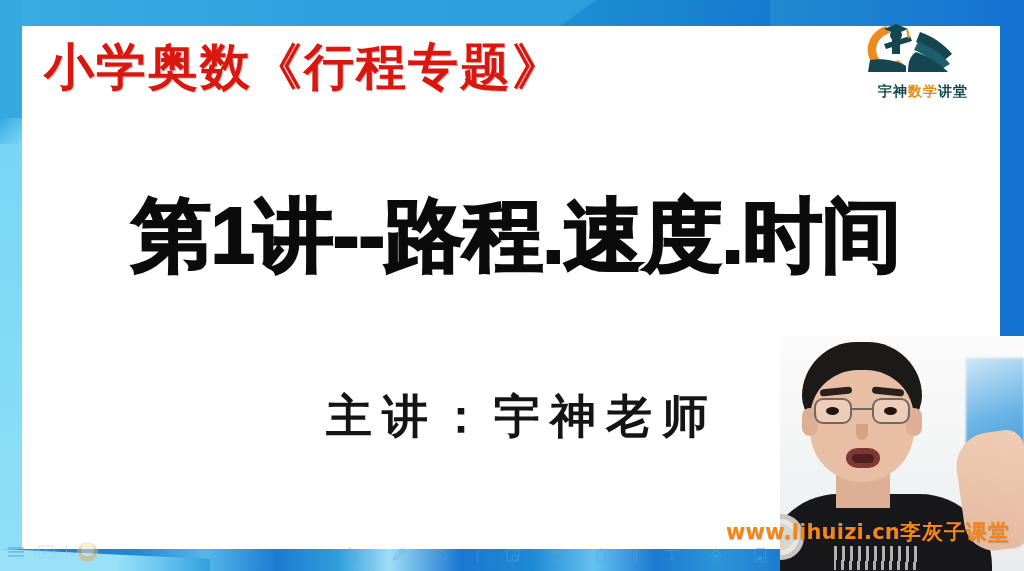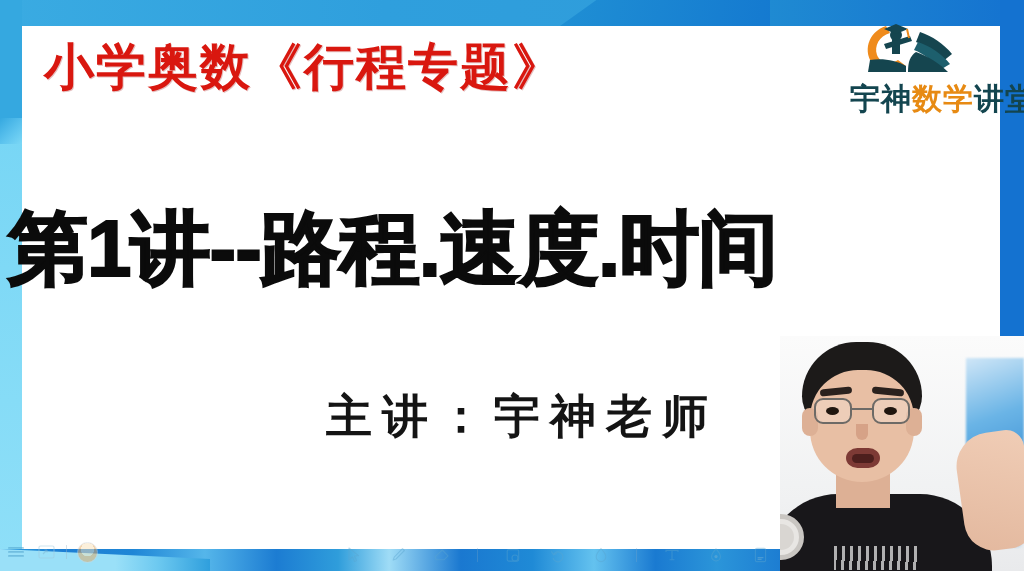--- a/index.html
+++ b/index.html
@@ -64,41 +64,42 @@
   
   .card{
     position:absolute;left:22px;top:26px;right:24px;bottom:22px;
     background:#ffffff;border-radius:20px 20px 0 0;
   }
 
   
   .logo{position:absolute;right:26px;top:14px;width:150px;height:100px;}
   .logo svg{display:block;}
   .logo-word{
-    position:absolute;left:2px;top:70px;width:146px;height:30px;
-    text-align:center;font-size:30px;font-weight:bold;letter-spacing:1px;
+    position:absolute;left:2px;top:62px;width:146px;height:30px;
+    text-align:center;font-size:14px;font-weight:bold;letter-spacing:1px;
     line-height:30px;white-space:nowrap;
   }
   .logo-word .c-dark{color:#13454f;}
   .logo-word .c-orange{color:#e78a13;}
 
   
   .title-red{
     position:absolute;left:44px;top:34px;
     font-family:"Liberation Serif","DejaVu Serif",serif;
     font-size:50px;font-weight:bold;color:#d9170f;
     letter-spacing:2px;white-space:nowrap;
     text-shadow:1px 1px 0 rgba(150,0,0,.25);
   }
 
   .headline{
     position:absolute;left:8px;right:0;top:196px;
+    text-align:center;
     font-family:"Liberation Sans","DejaVu Sans",sans-serif;
     font-size:80px;font-weight:bold;color:#0b0b0b;
-    letter-spacing:-1px;white-space:nowrap;line-height:1;margin-top:13px;
+    letter-spacing:-1px;white-space:nowrap;line-height:1;
     -webkit-text-stroke:2px #0b0b0b;
   }
 
   .subtitle{
     position:absolute;left:0;right:0;top:386px;
     text-align:center;
     font-family:"Liberation Serif","DejaVu Serif",serif;
     font-size:46px;font-weight:bold;color:#141414;
     letter-spacing:10px;white-space:nowrap;padding-left:20px;
   }
@@ -237,20 +238,21 @@
     <div class="eye-r"></div>
     <div class="nose"></div>
     <div class="mouth"></div>
     <div class="mouth-in"></div>
     <div class="shirt-print"></div>
     <div class="hand"></div>
     <div class="watch"></div>
     <div class="watch-face"></div>
   </div>
 
+  <div class="watermark"><span>www.lihuizi.cn</span><span class="wm-cn">李灰子课堂</span></div>
 
   <div class="tb-left">
     <div class="ic">
       <svg width="16" height="12" viewBox="0 0 16 12">
         <rect x="0" y="1" width="16" height="1.8" rx="0.9" fill="#4a9ec9"></rect>
         <rect x="0" y="5" width="16" height="1.8" rx="0.9" fill="#4a9ec9"></rect>
         <rect x="0" y="9" width="16" height="1.8" rx="0.9" fill="#4a9ec9"></rect>
       </svg>
     </div>
     <div class="ic">

